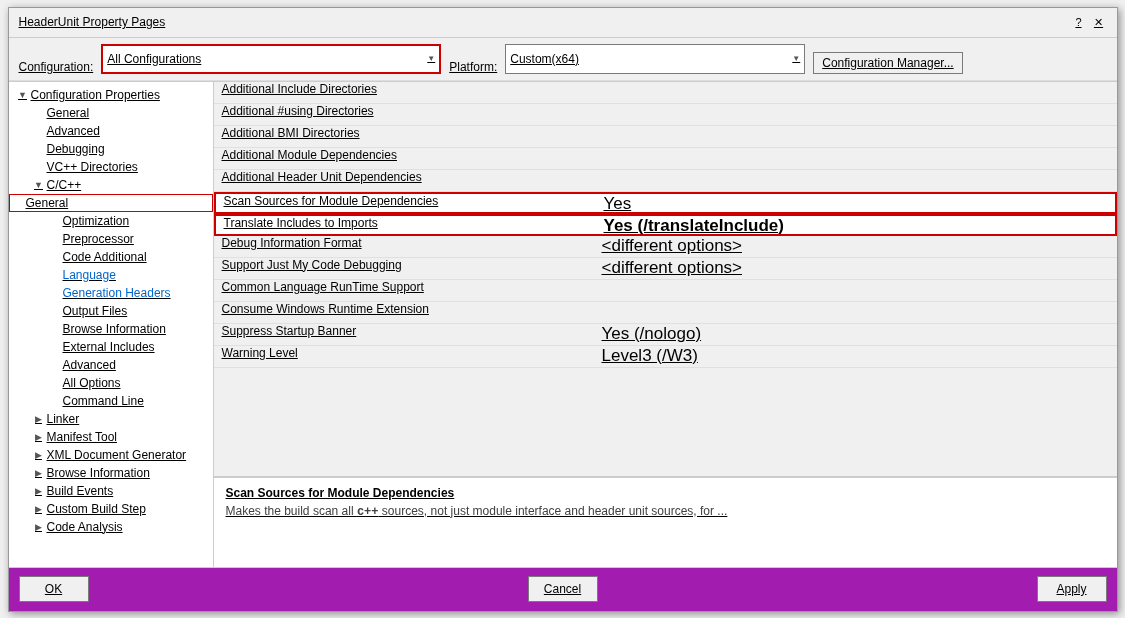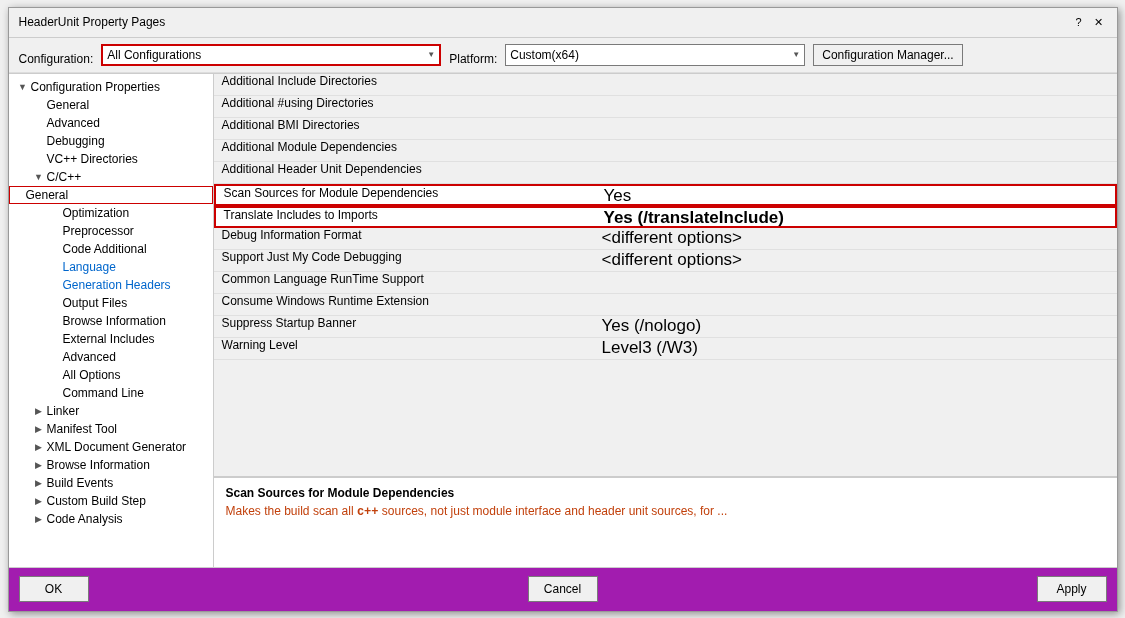--- a/index.html
+++ b/index.html
@@ -16,20 +16,21 @@
     }
 
     .dialog {
       width: 1110px;
       height: 605px;
       background: #f0f0f0;
       border: 1px solid #999;
       box-shadow: 2px 2px 8px rgba(0,0,0,0.4);
       display: flex;
       flex-direction: column;
+      text-decoration: underline;
     }
 
     .title-bar {
       background: #f0f0f0;
       border-bottom: 1px solid #ccc;
       padding: 6px 10px;
       display: flex;
       align-items: center;
       justify-content: space-between;
       height: 30px;
@@ -66,21 +67,21 @@
       border-bottom: 1px solid #ddd;
       background: #f0f0f0;
     }
 
     .config-label {
       font-size: 12px;
       white-space: nowrap;
     }
 
     .config-combo {
-      height: 22px;
+      height: 30px;
       border: 1px solid #7a7a7a;
       background: #fff;
       font-size: 12px;
       padding: 0 4px;
       display: flex;
       align-items: center;
       position: relative;
     }
 
     .config-combo-highlighted {
@@ -223,21 +224,21 @@
     }
 
     .desc-title {
       font-size: 12px;
       font-weight: bold;
       margin-bottom: 4px;
     }
 
     .desc-body {
       font-size: 12px;
-      color: #c2410c;
+      color: #404040;
     }
 
     .desc-body .code {
       font-family: "Courier New", monospace;
       font-weight: bold;
     }
 
     
     .bottom-bar {
       display: flex;

